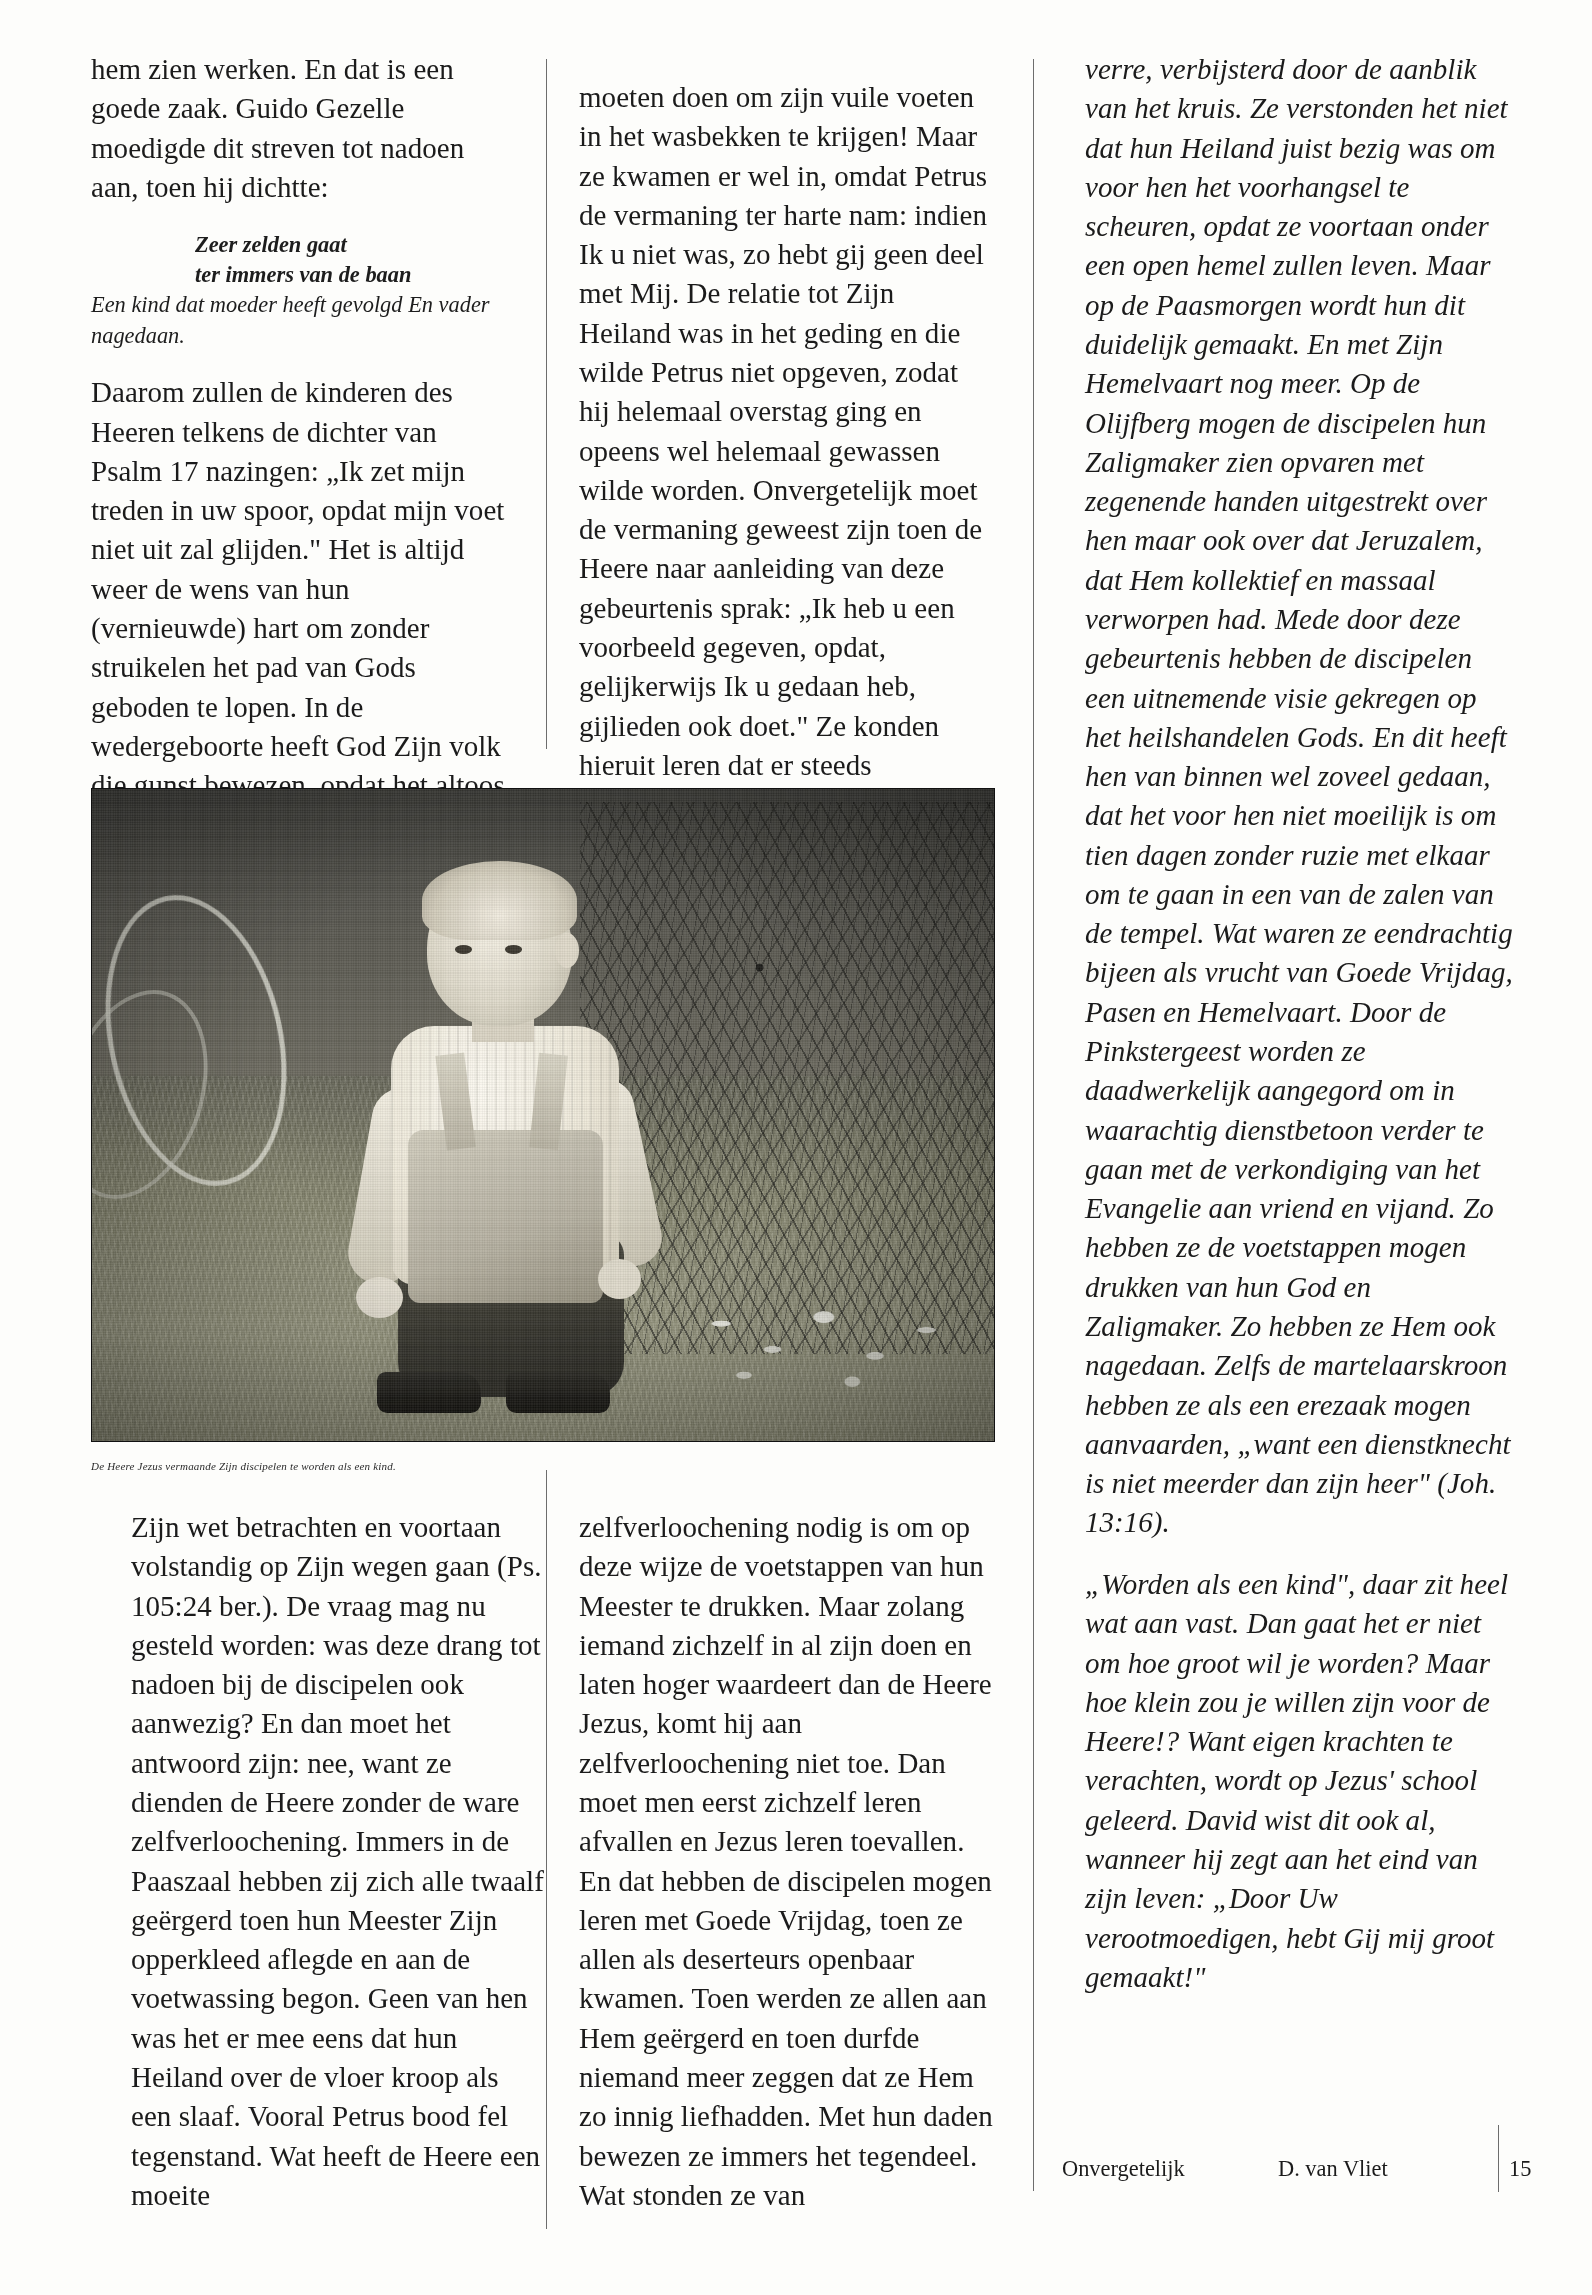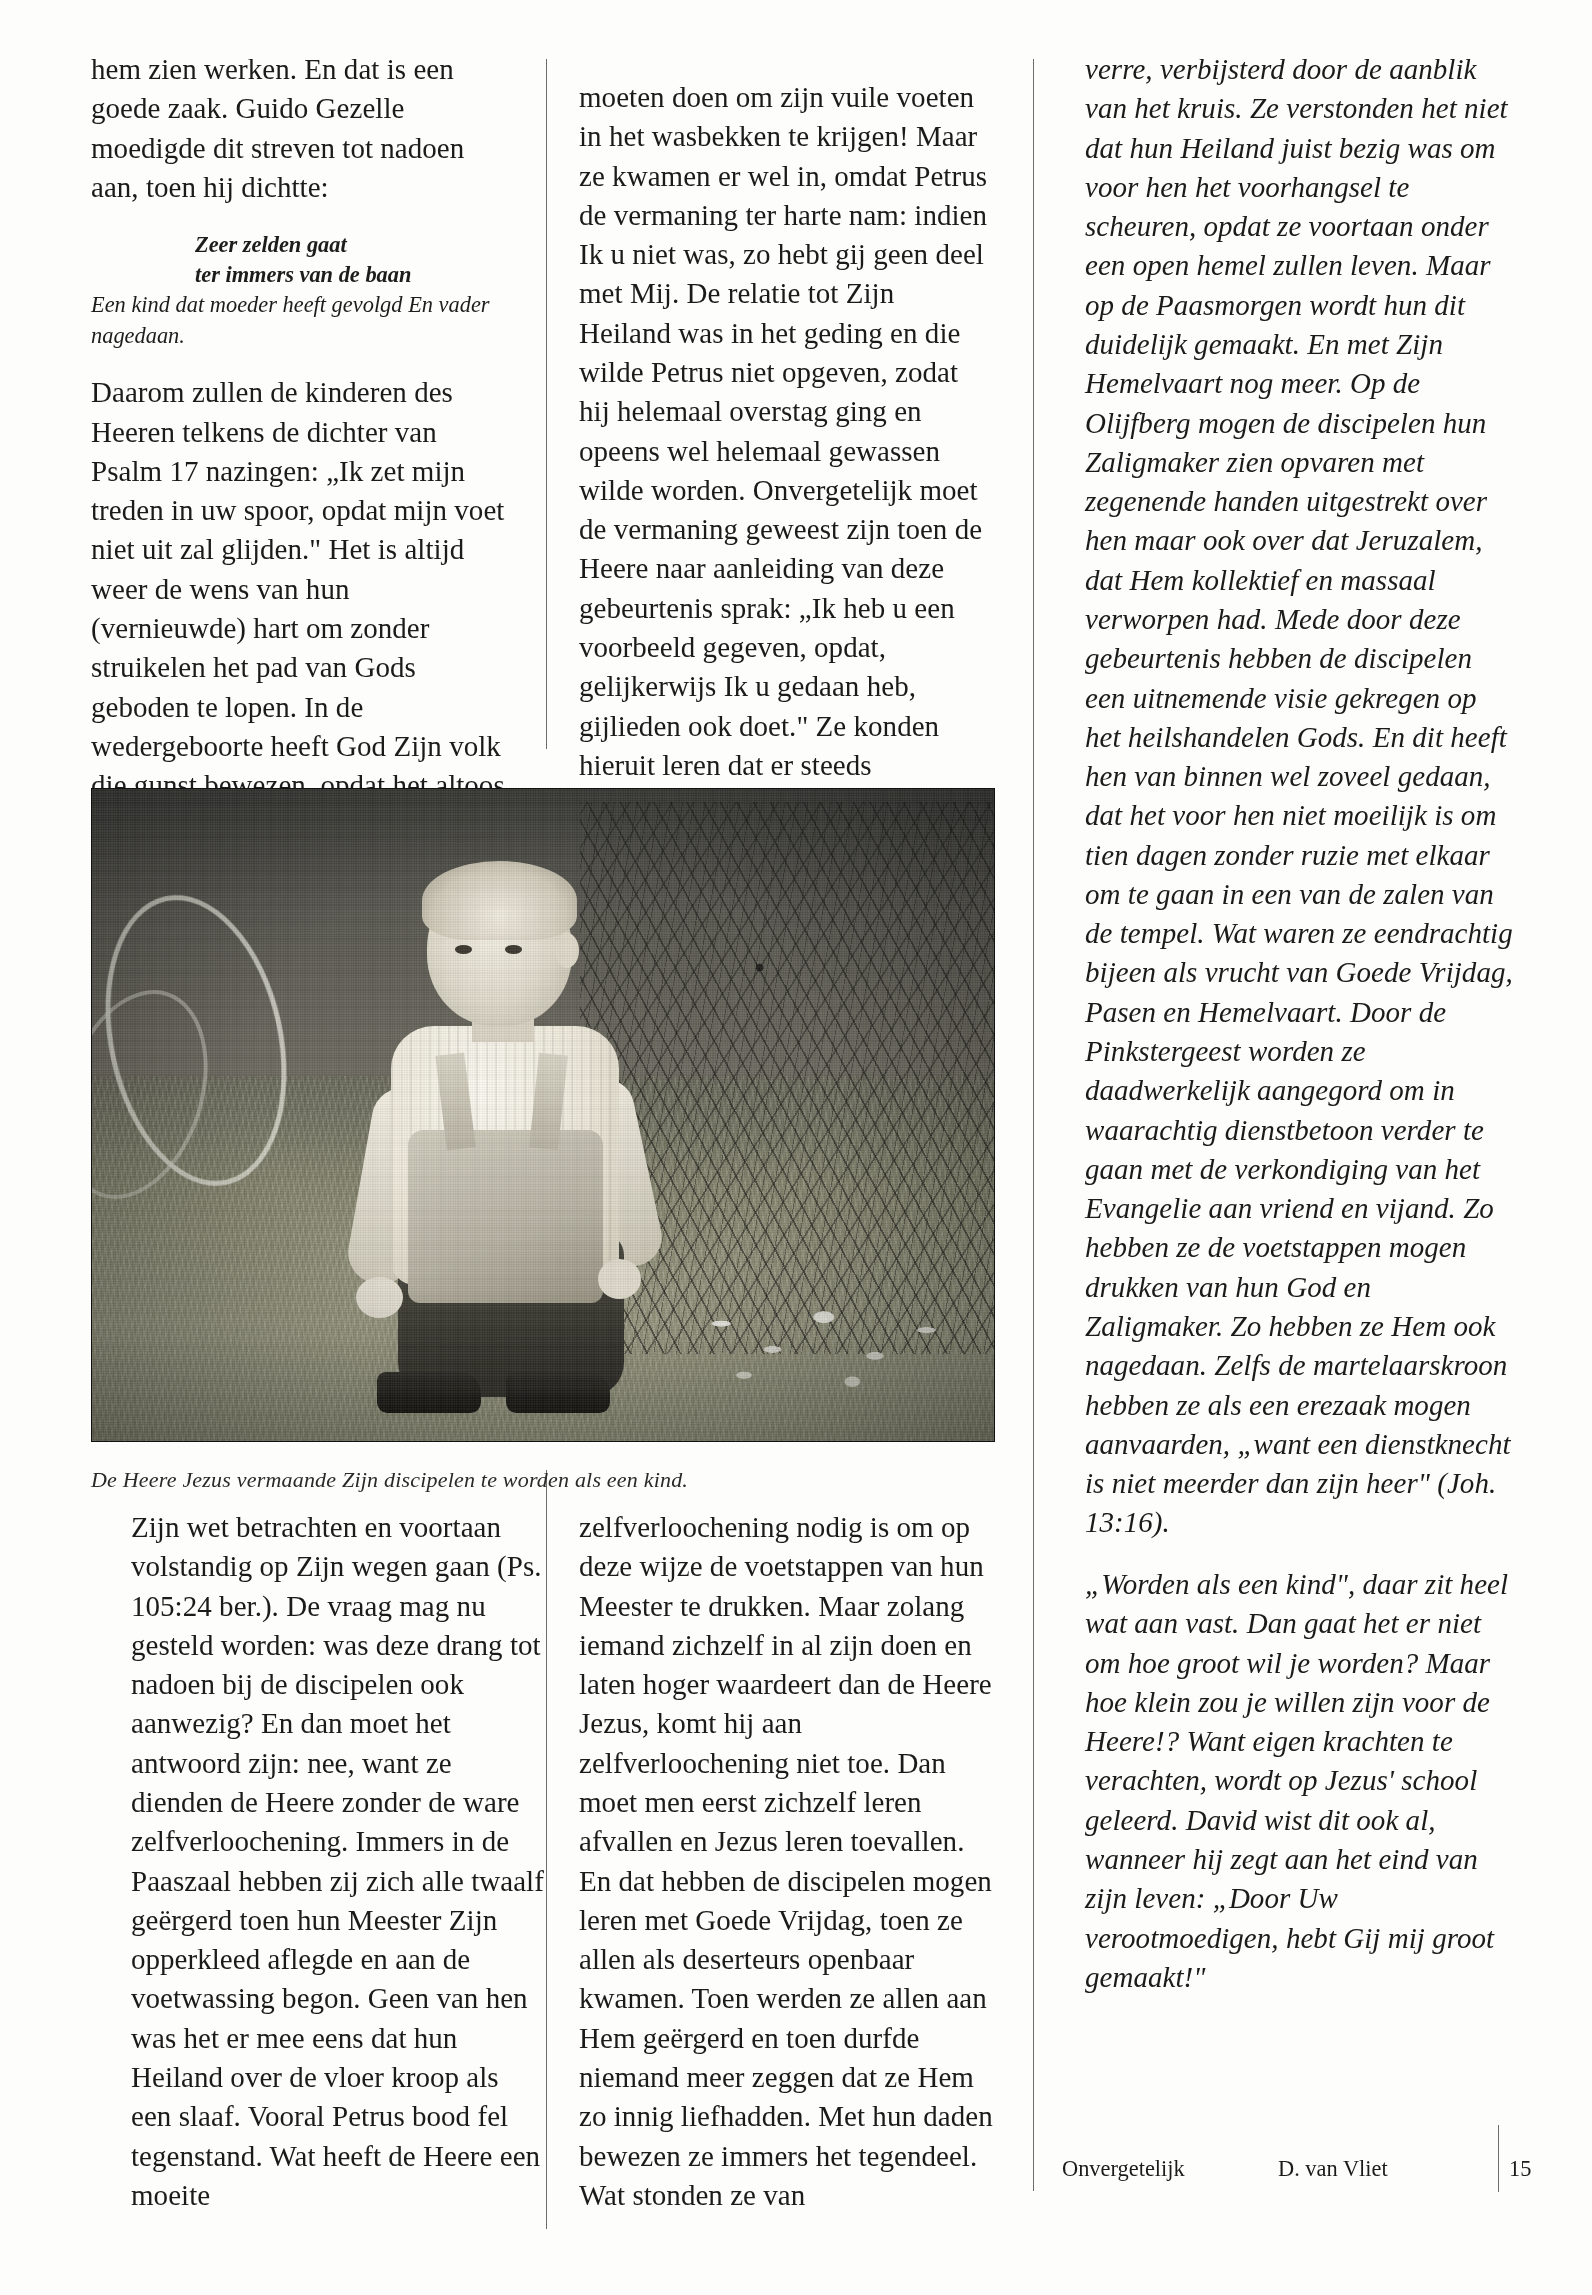--- a/index.html
+++ b/index.html
@@ -69,23 +69,23 @@
   .photo {
     position: relative;
     width: 902px;
     height: 652px;
     overflow: hidden;
     background: #2f2f2d;
     border: 0.9px solid #111;
   }
   .caption {
     font-style: italic;
-    font-size: 22px;
+    font-size: 11px;
     line-height: 1.3;
-    padding-top: 24px;
+    padding-top: 17px;
     color: #2a2a2a;
     letter-spacing: 0.2px;
   }
 
   
   .lower {
     position: absolute;
     top: 1458px;
     width: 414px;
   }

